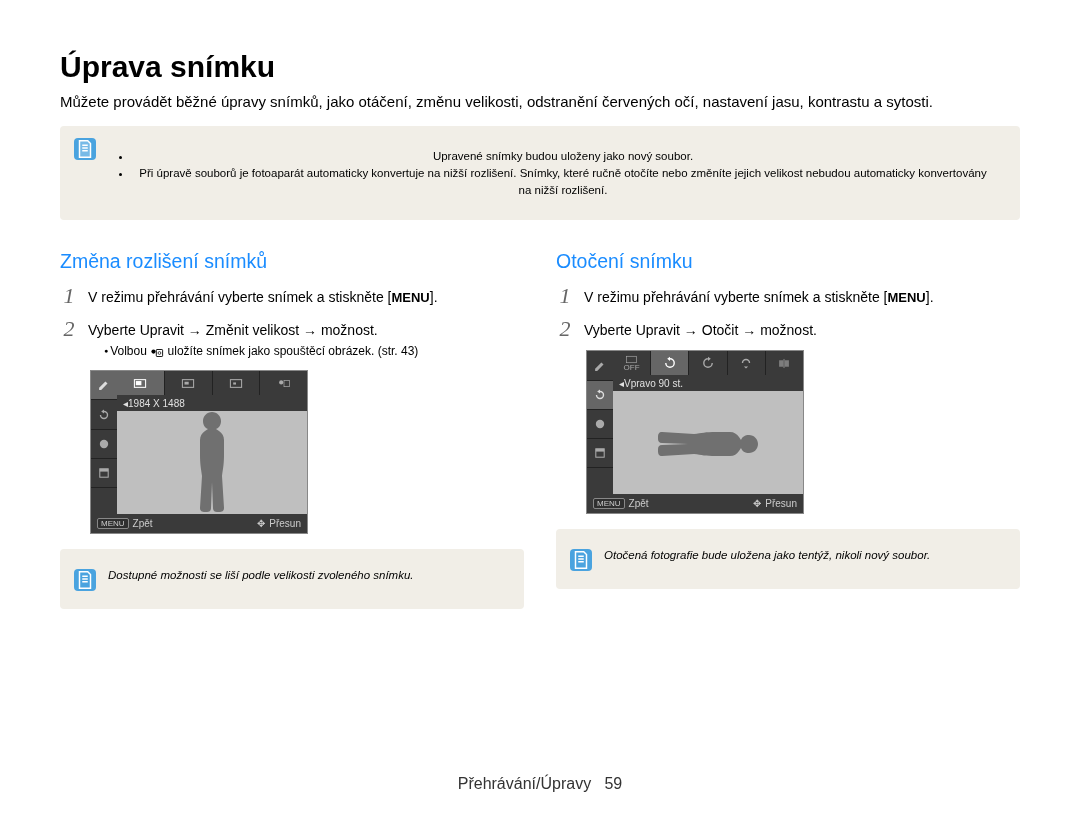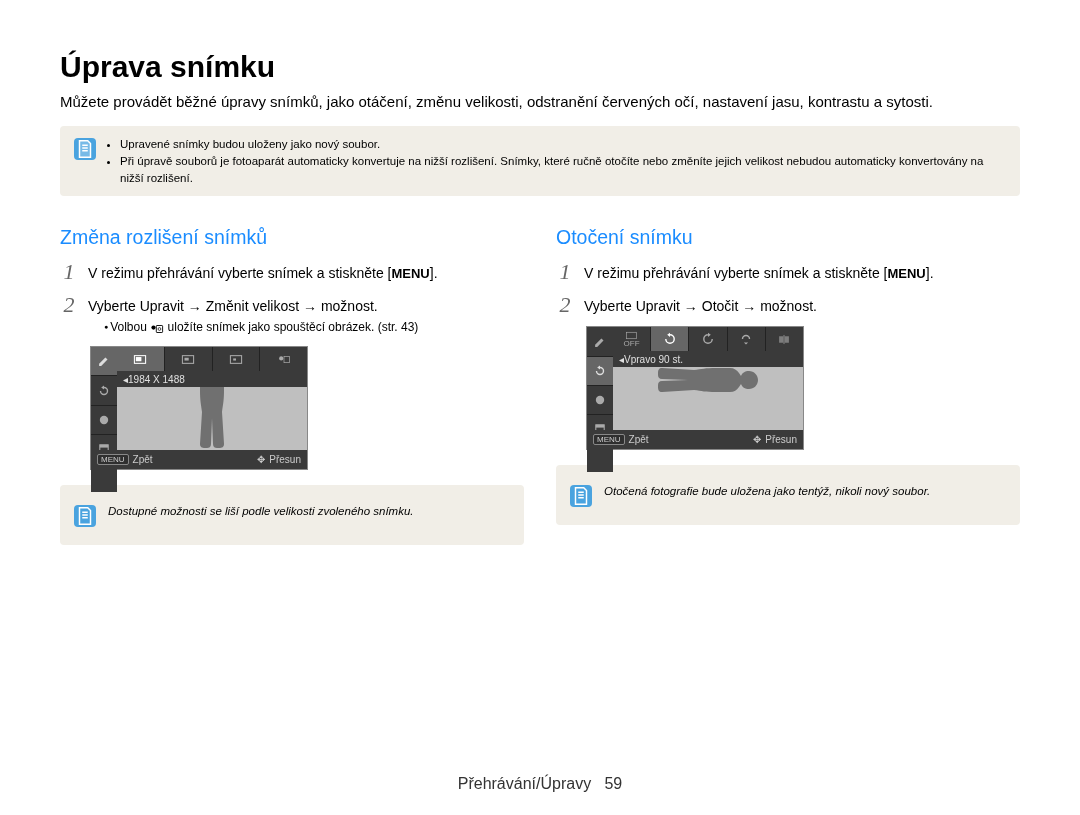--- a/index.html
+++ b/index.html
@@ -47,22 +47,23 @@
     justify-content: center;
     font-size: 13px;
     flex-shrink: 0;
     margin-top: 2px;
   }
   .note-content {
     font-size: 11.5px;
     line-height: 1.45;
   }
   .note-content ul {
-    margin: 0;
+    margin: 12px;
     padding-left: 12px;
+    text-align: center;
   }
   .note-content li { margin: 0; }
   .columns {
     display: flex;
     gap: 32px;
     margin-top: 30px;
     align-items: flex-start;
   }
   .col {
     flex: 1;
@@ -110,21 +111,21 @@
     content: "● ";
     font-size: 7px;
     position: relative;
     top: -2px;
   }
   .bold { font-weight: normal; }
 
   
   .lcd {
     width: 218px;
-    height: 124px;
+    height: 164px;
     border: 1px solid #888;
     margin: 10px 0 15px 30px;
     position: relative;
     background: #3b82f6;
     font-family: Arial, sans-serif;
     padding-left: 36px;
   }
   .lcd-sidebar {
     position: absolute;
     left: 0; top: 0;

